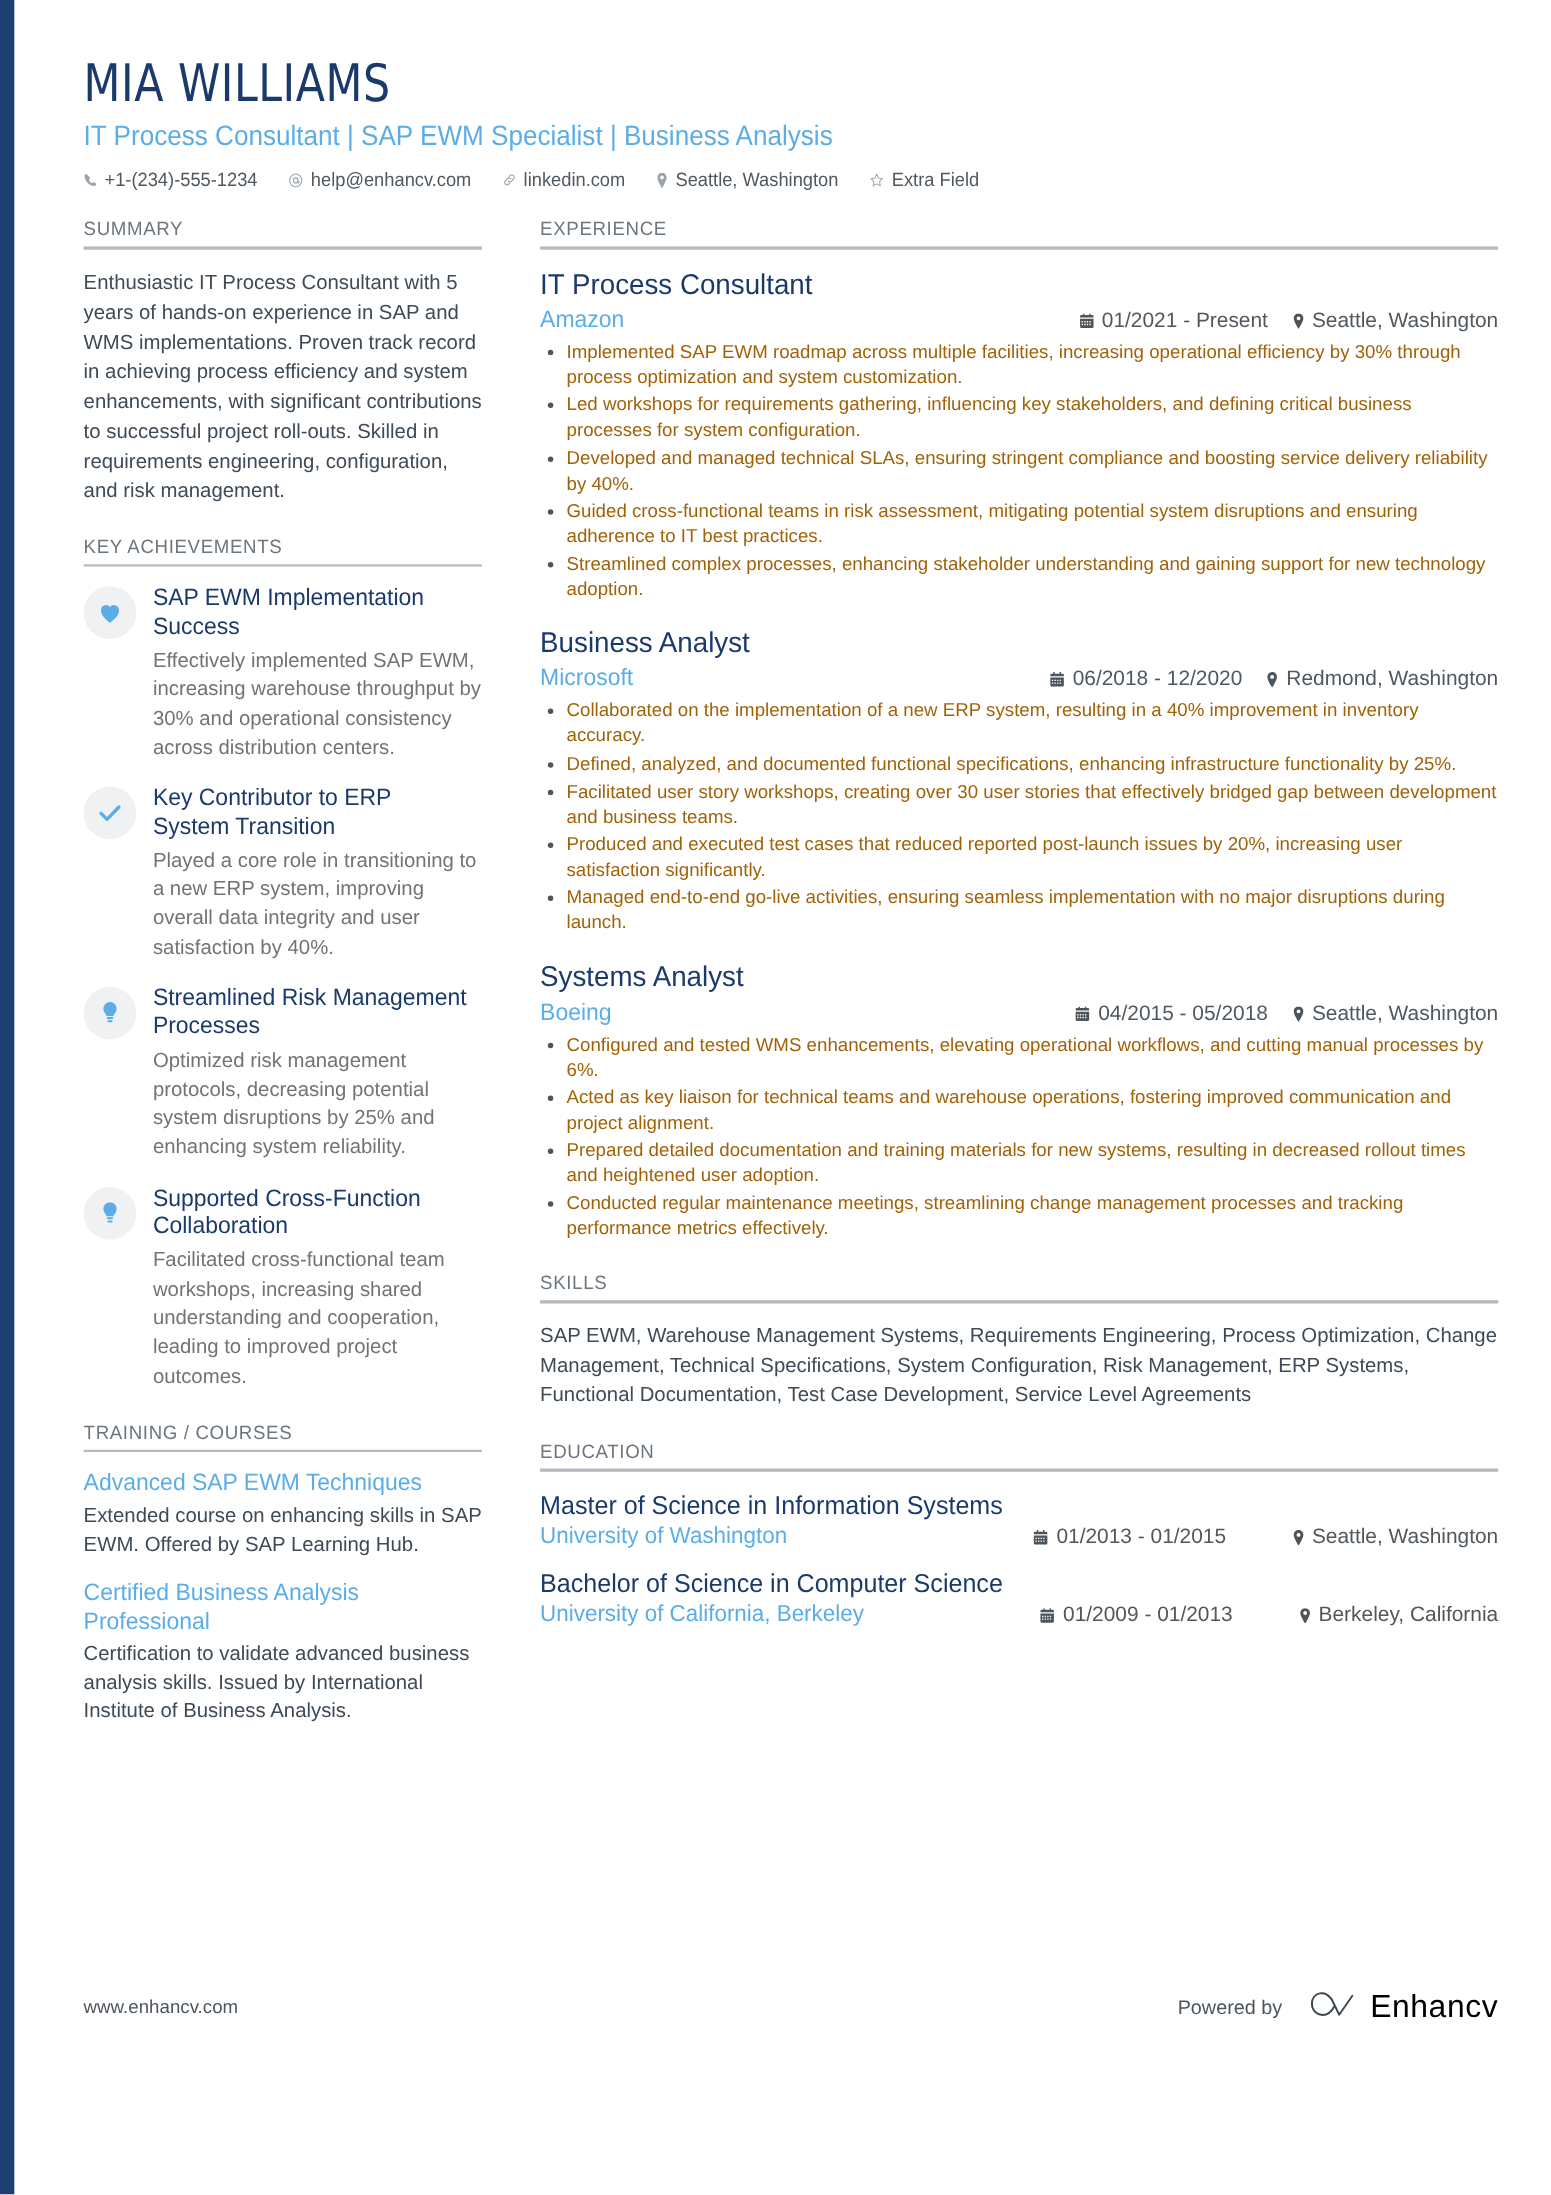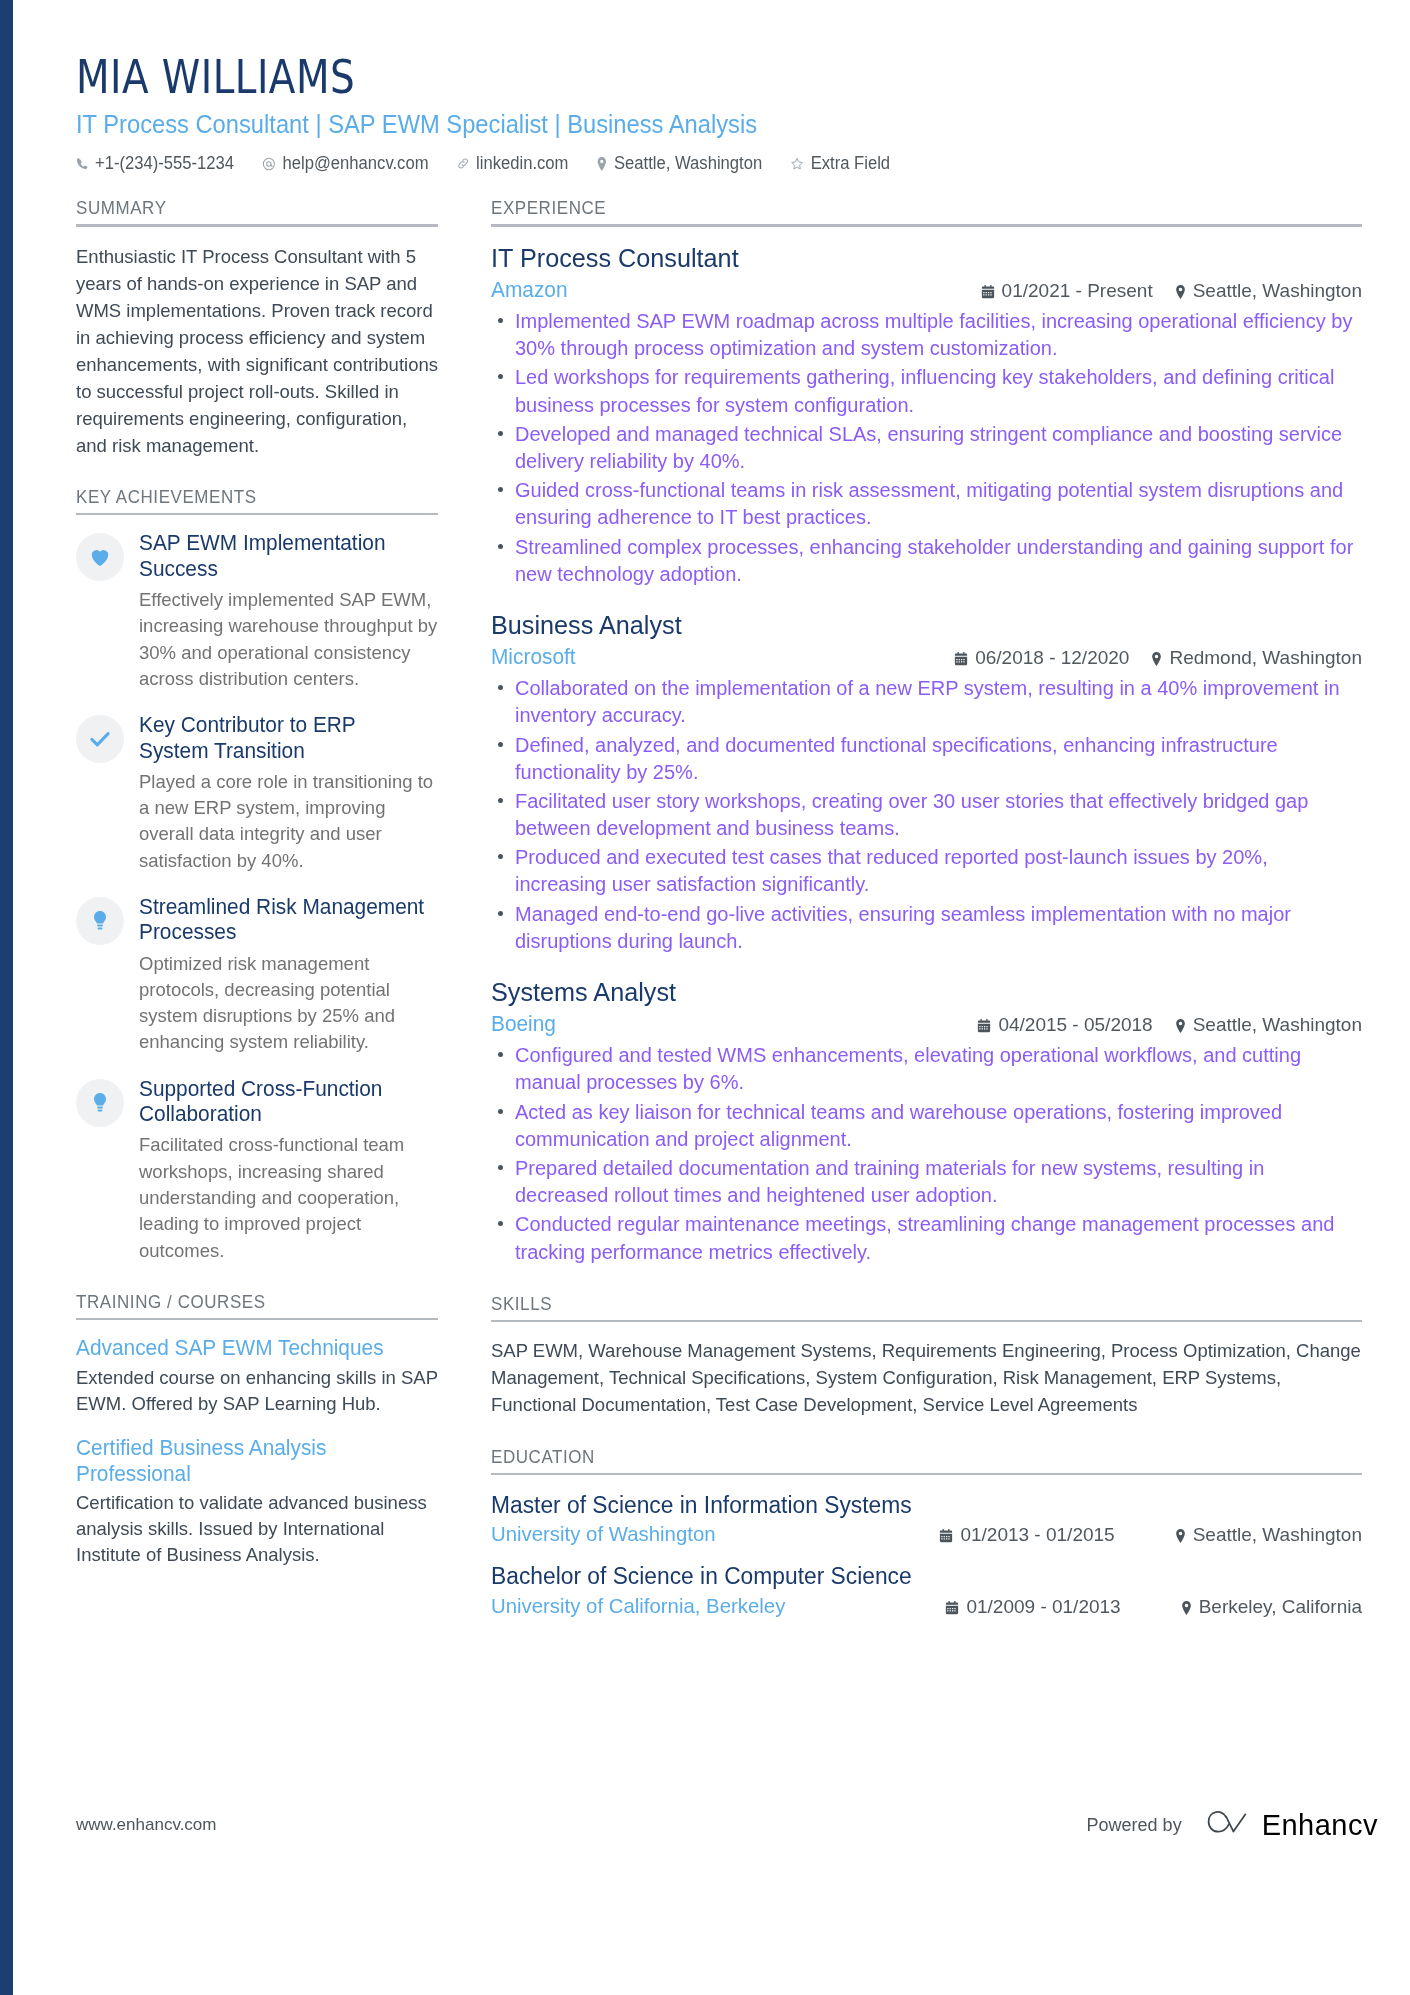--- a/index.html
+++ b/index.html
@@ -218,23 +218,23 @@
   .meta-icon svg { display: block; }
 
   ul.bullets {
     list-style: none;
     margin: 0; padding: 0;
   }
   ul.bullets li {
     position: relative;
     padding-left: 24px;
     font-family: "Liberation Sans", sans-serif;
-    font-size: 20px;
+    font-size: 17px;
     line-height: 1.36;
-    color: #8b5cf6;
+    color: #a16207;
     margin-bottom: 2px;
   }
   ul.bullets li::before {
     content: "";
     position: absolute;
     left: 7px; top: 10px;
     width: 5px; height: 5px;
     border-radius: 50%;
     background: #4a5560;
   }
@@ -273,21 +273,21 @@
   .edu-spacer { flex: 1 1 auto; }
 
   
   .footer {
     position: absolute;
     left: 0; bottom: 0;
     width: 1410px;
     height: 90px;
     display: flex;
     align-items: center;
-    padding: 0 32px 0 76px;
+    padding: 0 48px 0 76px;
   }
   .footer-url {
     font-family: "Liberation Sans Narrow", "Liberation Sans", sans-serif;
     font-size: 17px;
     color: #4d555c;
   }
   .footer-right {
     margin-left: auto;
     display: flex;
     align-items: center;

